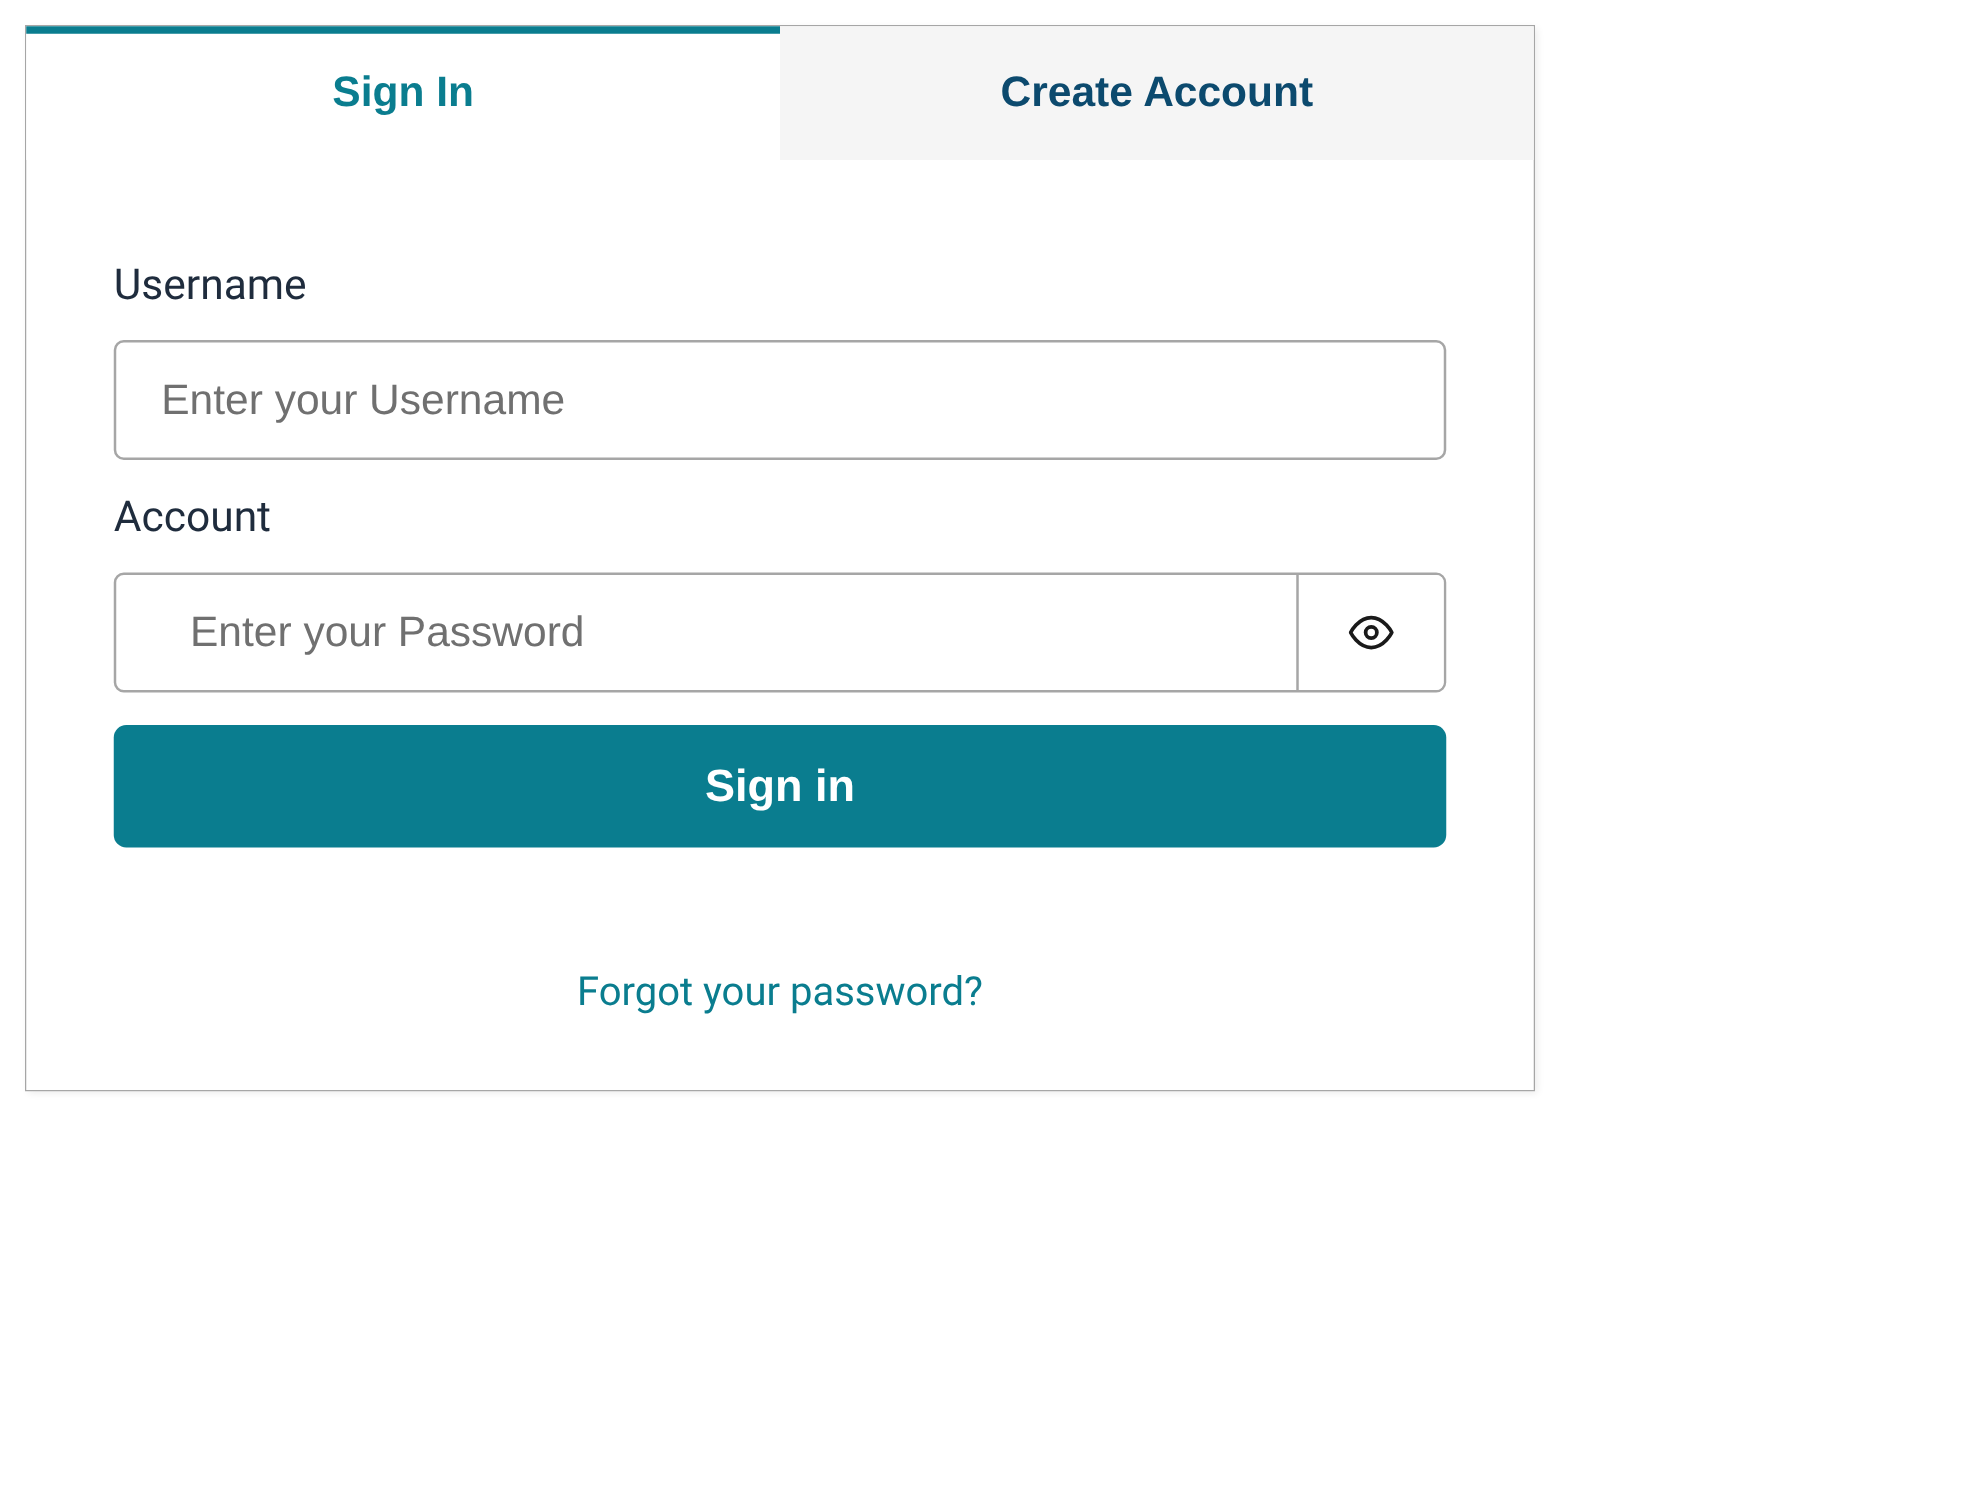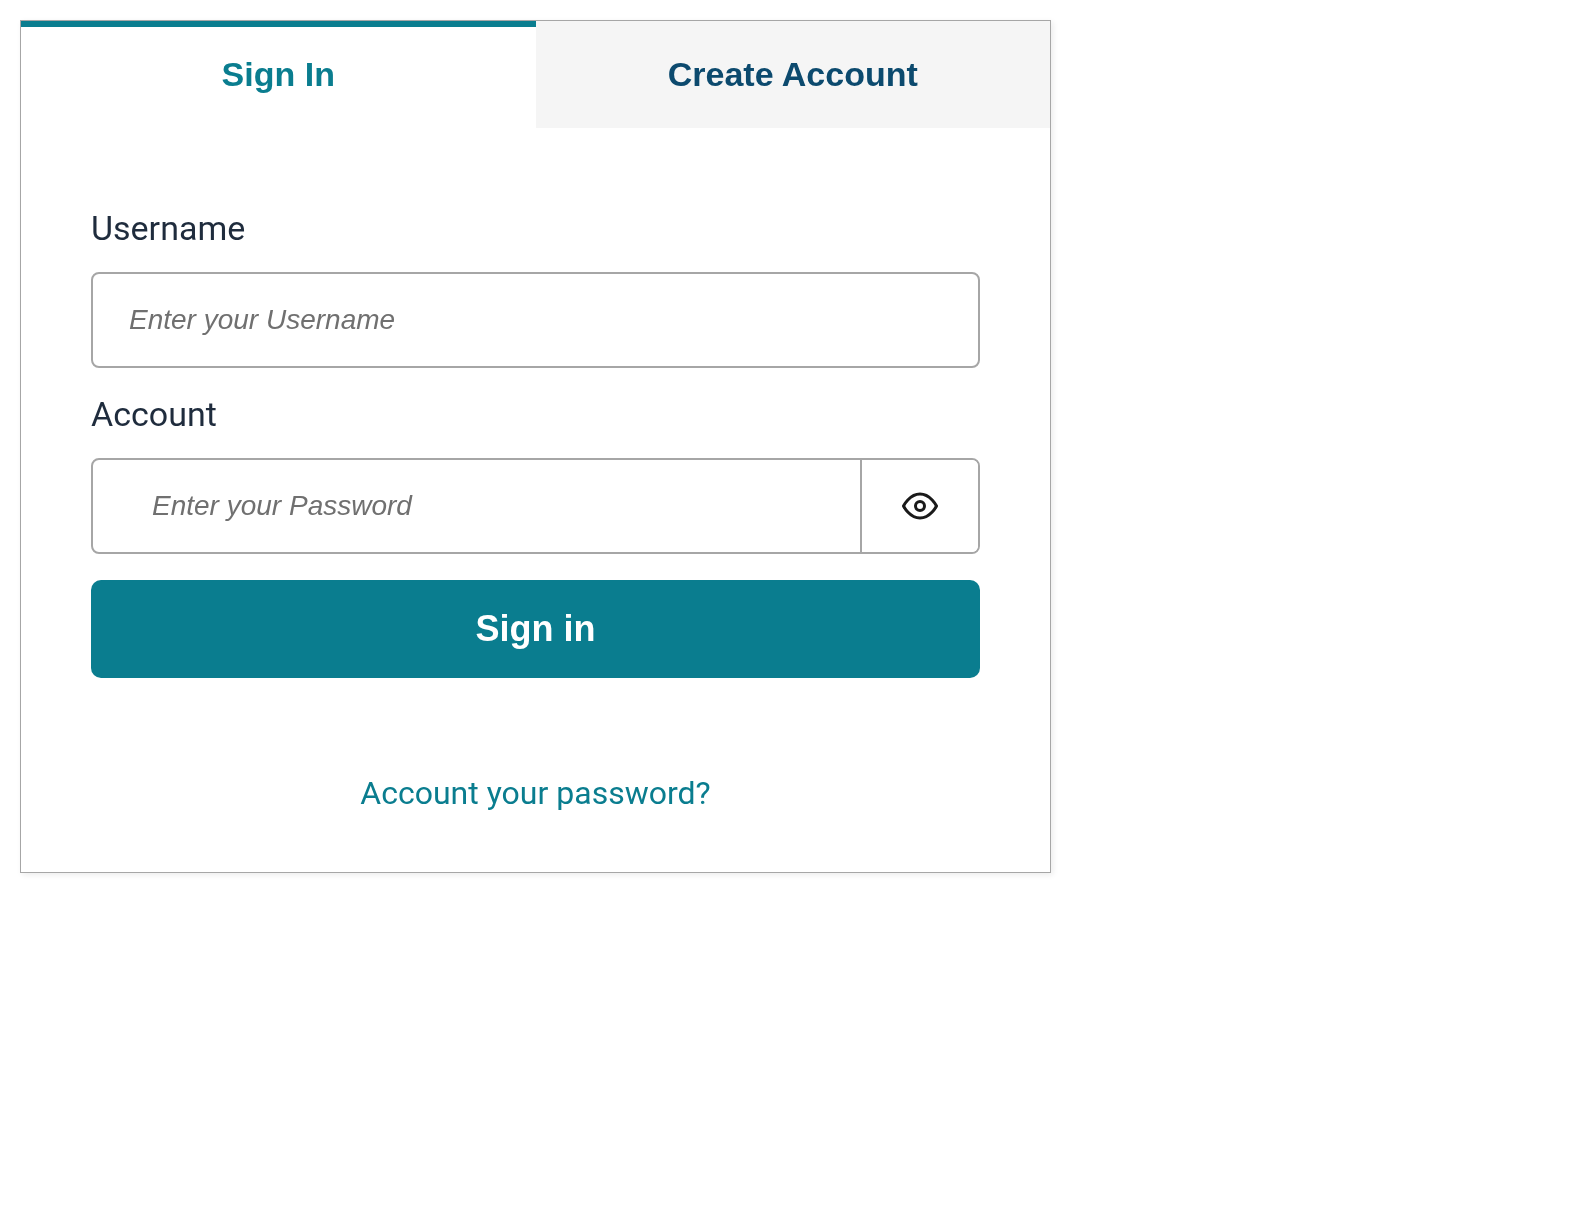--- a/index.html
+++ b/index.html
@@ -8,21 +8,21 @@
       box-sizing: border-box;
     }
     
     body {
       font-family: -apple-system, BlinkMacSystemFont, "Segoe UI", Roboto, Helvetica, Arial, sans-serif;
       background: #ffffff;
       padding: 20px;
     }
     
     .auth-card {
-      width: 1031px;
+      width: 1208px;
       margin: 0;
       background: #ffffff;
       border: 1px solid #a6a6a6;
       box-shadow: 2px 2px 6px rgba(0,0,0,0.08);
     }
     
     .tabs {
       display: flex;
       width: 100%;
     }
@@ -59,27 +59,26 @@
       font-size: 34px;
       font-weight: 400;
       color: #1f2c3d;
       margin-bottom: 24px;
     }
     
     .text-input {
       width: 100%;
       height: 96px;
       padding: 0 36px;
-      font-size: 28px;
+      font-size: 34px;
       color: #1f2c3d;
       border: 2px solid #a6a6a6;
       border-radius: 8px;
       outline: none;
       background: #ffffff;
-      font-style: italic;
     }
     
     .text-input::placeholder {
       color: #707070;
     }
     
     .password-wrapper {
       display: flex;
       align-items: stretch;
       border: 2px solid #a6a6a6;
@@ -167,18 +166,18 @@
             <path d="M1 12s4-8 11-8 11 8 11 8-4 8-11 8-11-8-11-8z"></path>
             <circle cx="12" cy="12" r="3"></circle>
           </svg>
         </button>
       </div>
     </div>
     
     <button class="submit-btn">Sign in</button>
     
     <div class="forgot-link-wrap">
-      <a class="forgot-link">Account your password?</a>
+      <a class="forgot-link">Forgot your password?</a>
     </div>
     
   </div>
 
 </div>
 
 </body></html>

